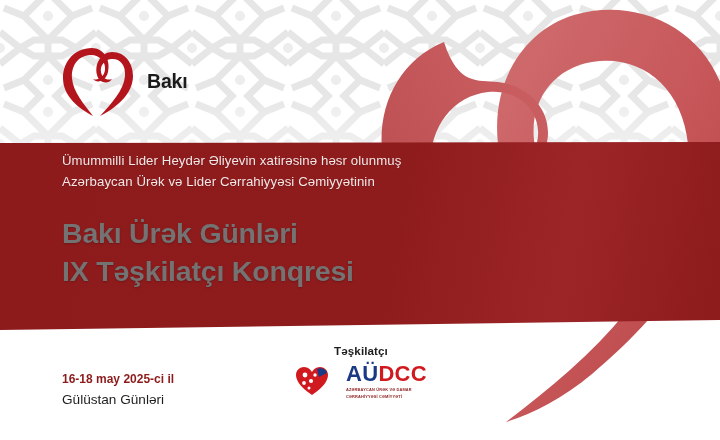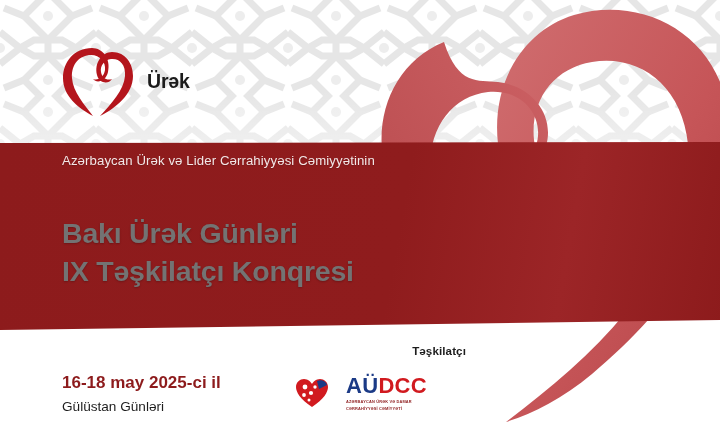--- a/index.html
+++ b/index.html
@@ -92,21 +92,21 @@
   }
   .headline span{display:block;white-space:nowrap;}
 
   
   .footer-left{
     position:absolute;left:62px;top:370px;
     z-index:7;
   }
   .date{
     color:#8d1b1c;
-    font-size:17px;
+    font-size:12px;
     font-weight:700;
     line-height:1.55;
     white-space:nowrap;
   }
   .venue{
     color:#1d1d1d;
     font-size:13.6px;
     font-weight:400;
     line-height:1.55;
     white-space:nowrap;
@@ -117,22 +117,21 @@
     position:absolute;left:256px;top:344px;
     width:210px;
     z-index:7;
     text-align:center;
   }
   .organizer-label{
     color:#1d1d1d;
     font-size:11.6px;
     font-weight:700;
     letter-spacing:0.1px;
-    margin-bottom:18px;
-    text-align:right;
+    margin-bottom:6px;
   }
   .audcc{
     display:flex;align-items:center;justify-content:center;gap:17px;
   }
   .audcc-heart{width:34px;height:30px;display:block;flex:none;}
   .audcc-text{text-align:left;line-height:1;}
   .audcc-word{
     font-size:22px;font-weight:700;letter-spacing:0.3px;
     color:#1b3a86;
   }
@@ -246,25 +245,26 @@
           C71 50 54 64 38 72
           C49 60 62 46 63 32
           C64 20 57 14 49 15
           C42 16 38 22 39 28
           C40 34 45 37 50 35
           C46 41 37 39 35 31
           C32 19 40 8 50 8 Z"></path>
       </g>
     </svg>
     <div class="logo-text">
-      <span>Ürək</span>
+      <span>Bakı</span>
     </div>
   </div>
 
   <div class="subhead">
+    <span>Ümummilli Lider Heydər Əliyevin xatirəsinə həsr olunmuş</span>
     <span>Azərbaycan Ürək və Lider Cərrahiyyəsi Cəmiyyətinin</span>
   </div>
 
   <div class="headline">
     <span>Bakı Ürək Günləri</span>
     <span>IX Təşkilatçı Konqresi</span>
   </div>
 
   <div class="footer-left">
     <div class="date">16-18 may 2025-ci il</div>

